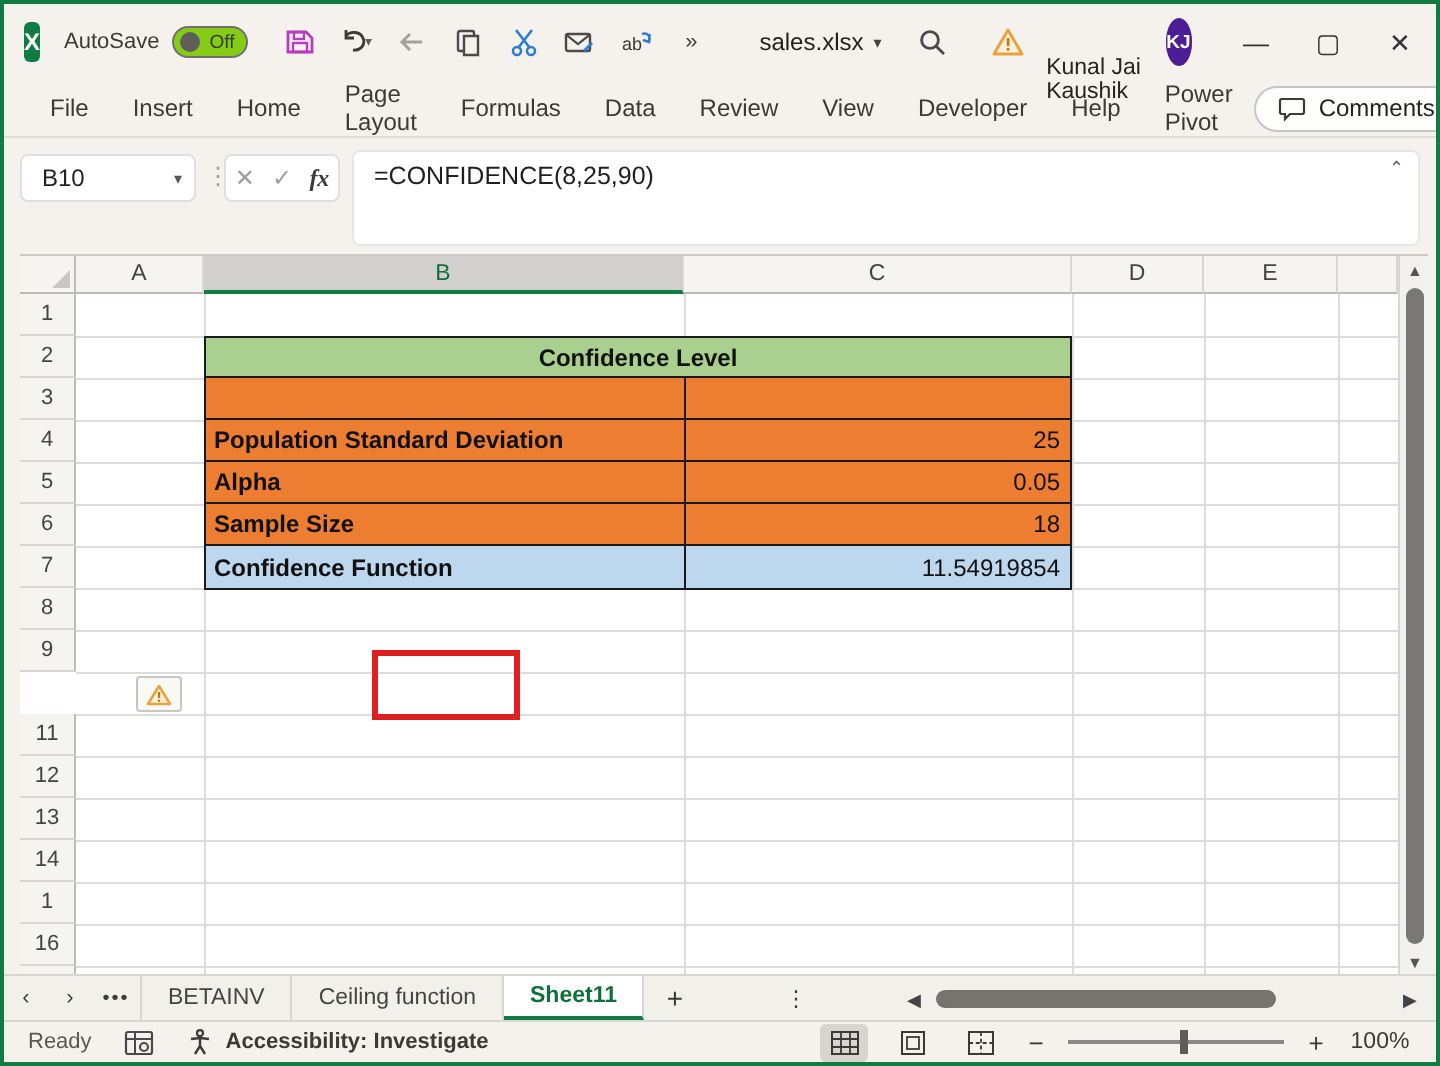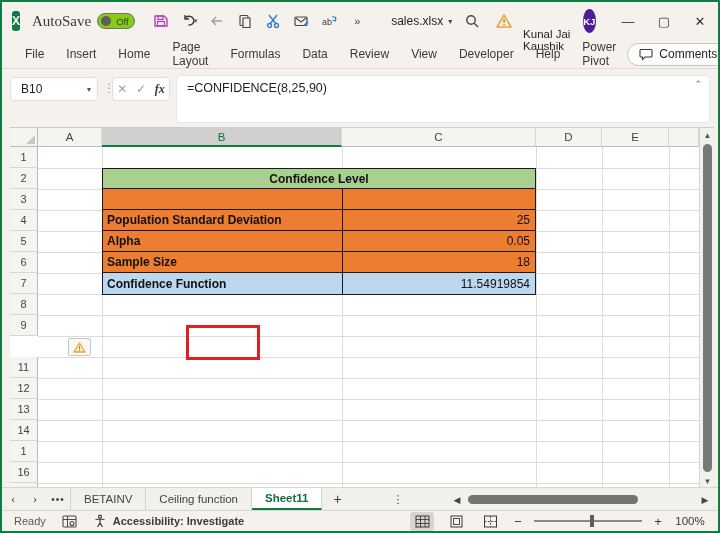--- a/index.html
+++ b/index.html
@@ -10,21 +10,21 @@
     position:relative; width:720px; height:533px;
     background:#F5F2ED; border:2px solid #107C41; overflow:hidden;
   }
 
   
   .titlebar{ position:absolute; top:0; left:0; right:0; height:38px;
     display:flex; align-items:center; padding-left:10px; font-size:12px; color:#333;}
   .app-icon{ width:20px; height:20px; border-radius:3px; background:#107C41;
     color:#fff; font-weight:bold; font-size:12px; display:flex; align-items:center; justify-content:center; }
   .autosave-wrap{ display:flex; align-items:center; margin-left:12px; gap:6px;}
-  .autosave-label{ font-size:15px; color:#3b3a39;font-family:Liberation Serif, serif;}
+  .autosave-label{ font-size:11px; color:#3b3a39;}
   .toggle{ width:38px; height:16px; border:1px solid #707070; border-radius:9px;
     background:#84cc16; position:relative; display:flex; align-items:center;}
   .toggle .knob{ width:10px; height:10px; border-radius:50%; background:#605E5C; margin-left:3px;}
   .toggle .state{ font-size:9.5px; color:#3b3a39; margin-left:5px;}
   .qat{ display:flex; align-items:center; margin-left:14px; gap:4px;}
   .tb-btn{ width:24px; height:24px; display:flex; align-items:center; justify-content:center; border-radius:3px;}
   .chev-tiny{ font-size:7px; color:#605E5C; margin-left:-3px;}
   .file-name-wrap{ display:flex; align-items:center; gap:5px; margin-left:22px; font-size:12px; color:#1f1f1f;}
   .file-chev{ font-size:8px; color:#444;}
   .tb-spacer1{ width:62px;}

